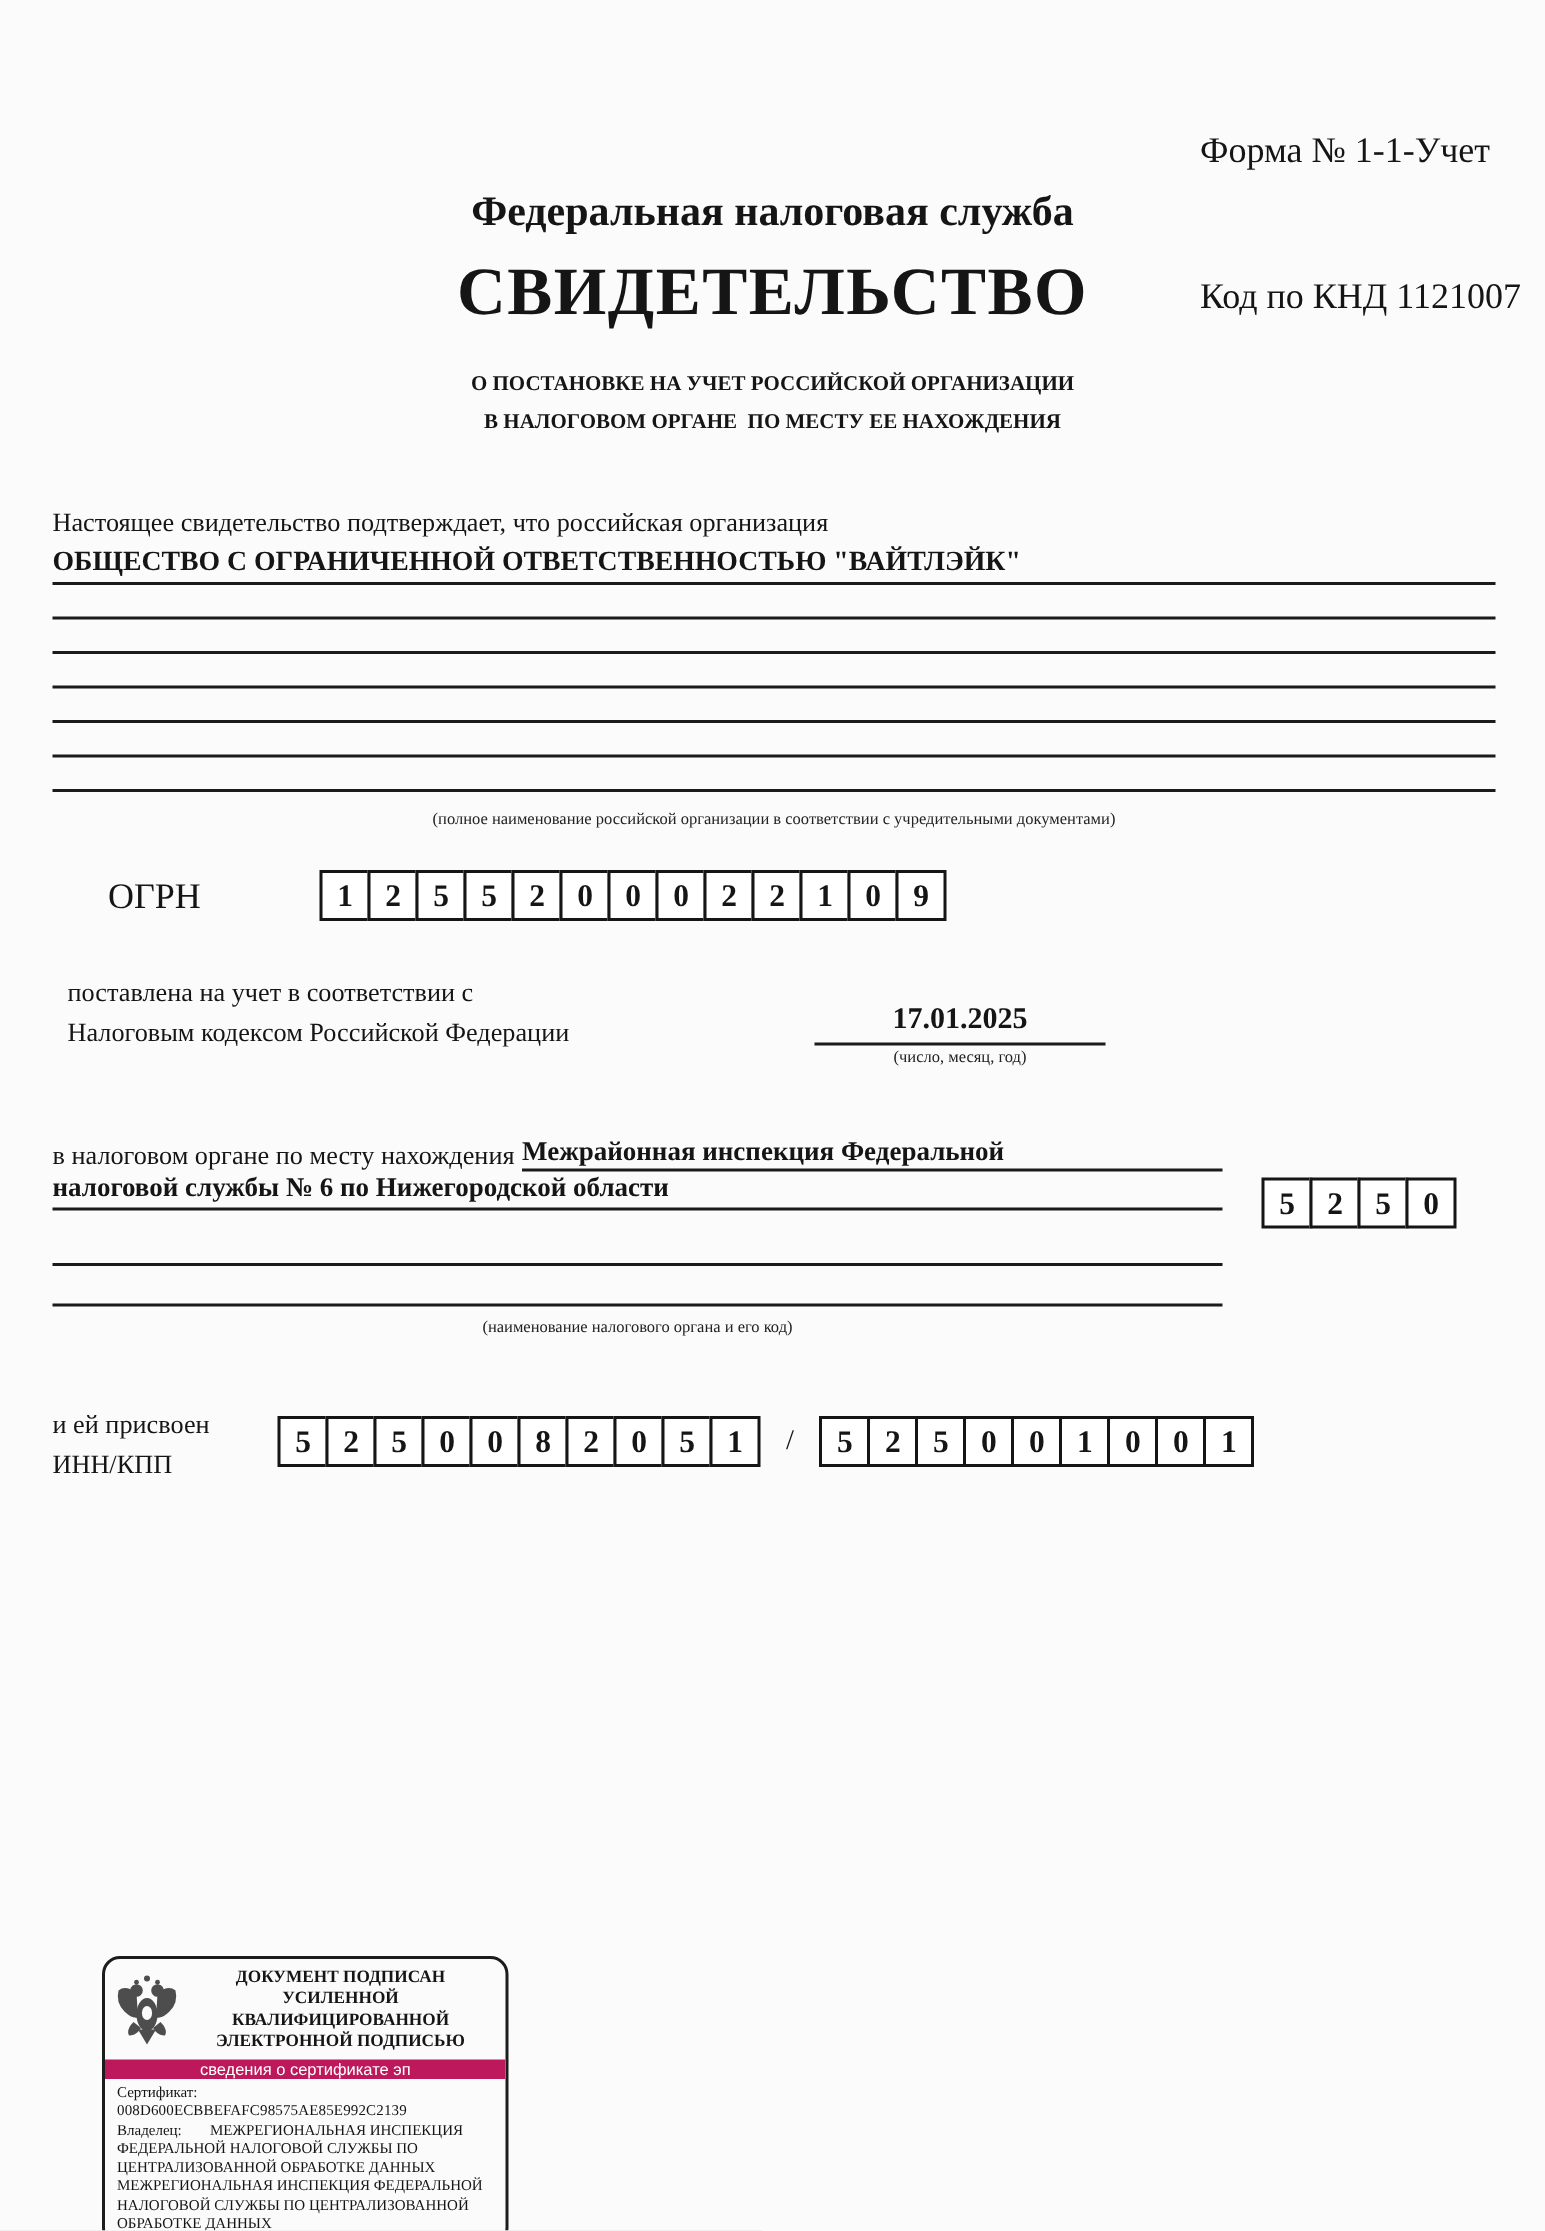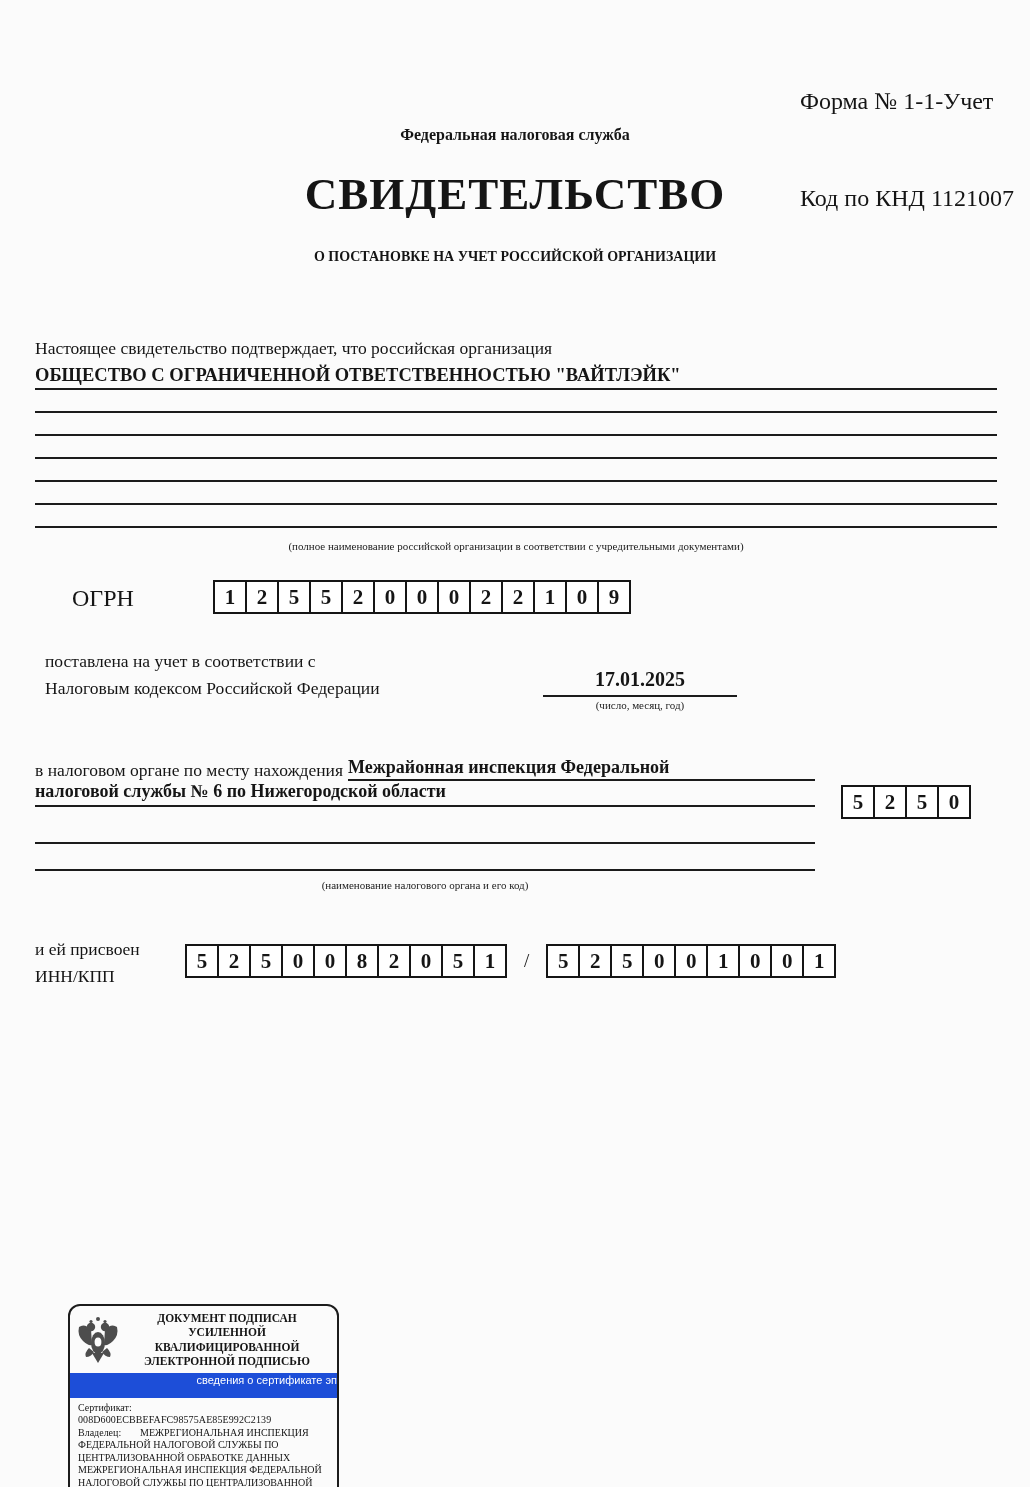--- a/index.html
+++ b/index.html
@@ -9,21 +9,21 @@
     width:1030px; height:1487px;
     margin:0 auto;
     background:#fbfbfb;
     font-family:"Liberation Serif", serif;
     color:#151515;
     overflow:hidden;
   }
   
   .form-ref { position:absolute; left:800px; top:20px; font-size:24px; line-height:1.35; white-space:pre; }
   
-  .agency { position:absolute; left:0; top:126px; width:100%; text-align:center; font-weight:bold; font-size:16px; }
+  .agency { position:absolute; left:0; top:126px; width:100%; text-align:center; font-weight:bold; font-size:28px; }
   .doc-title { position:absolute; left:0; top:168px; width:100%; text-align:center; font-weight:bold; font-size:45px; letter-spacing:1px; }
   .doc-subtitle { position:absolute; left:0; top:244px; width:100%; text-align:center; font-weight:bold; font-size:14px; line-height:25px; }
   .doc-subtitle div { white-space:pre; }
   
   .intro { position:absolute; left:35px; top:338px; font-size:17.5px; }
   .org-name-line {
     position:absolute; left:35px; top:360px; width:962px; height:30px;
     border-bottom:2px solid #1b1b1b;
     font-weight:bold; font-size:18.5px;
     display:flex; align-items:flex-end; padding-bottom:2px;
@@ -63,41 +63,42 @@
   
   .stamp {
     position:absolute; left:68px; top:1304px; width:271px;
     border:2.5px solid #1c1c1c; border-radius:12px; overflow:hidden;
     background:#fbfbfb;
   }
   .stamp-head { display:flex; align-items:center; padding:5px 7px 4px 6px; }
   .stamp-head-text { flex:1; text-align:center; font-weight:bold; font-size:11.5px; line-height:1.25; }
   .eagle { flex:0 0 auto; margin-right:4px; }
   .stamp-bar {
-    background:#1d4ed8; color:#fff; text-align:right;
-    font-family:"Liberation Sans", sans-serif; font-size:11px; padding:1px 0 12px;
+    background:#be185d; color:#fff; text-align:center;
+    font-family:"Liberation Sans", sans-serif; font-size:11px; padding:1px 0 0;
   }
   .stamp-body { padding:4px 8px 5px; font-size:10px; line-height:1.25; }
   .stamp-lbl { display:inline-block; width:62px; }
   .stamp-val { letter-spacing:.1px; }
 </style>
 </head>
 <body>
 
 <div class="page">
 
   <div class="form-ref">
     <div>Форма № 1-1-Учет</div>
     <div>Код по КНД 1121007</div>
   </div>
 
   <div class="agency">Федеральная налоговая служба</div>
   <div class="doc-title">СВИДЕТЕЛЬСТВО</div>
   <div class="doc-subtitle">
     <div>О ПОСТАНОВКЕ НА УЧЕТ РОССИЙСКОЙ ОРГАНИЗАЦИИ</div>
+    <div>В НАЛОГОВОМ ОРГАНЕ  ПО МЕСТУ ЕЕ НАХОЖДЕНИЯ</div>
   </div>
 
   <div class="intro">Настоящее свидетельство подтверждает, что российская организация</div>
   <div class="org-name-line">ОБЩЕСТВО С ОГРАНИЧЕННОЙ ОТВЕТСТВЕННОСТЬЮ "ВАЙТЛЭЙК"</div>
   <div class="blank-lines">
     <div class="blank-line"></div>
     <div class="blank-line"></div>
     <div class="blank-line"></div>
     <div class="blank-line"></div>
     <div class="blank-line"></div>

